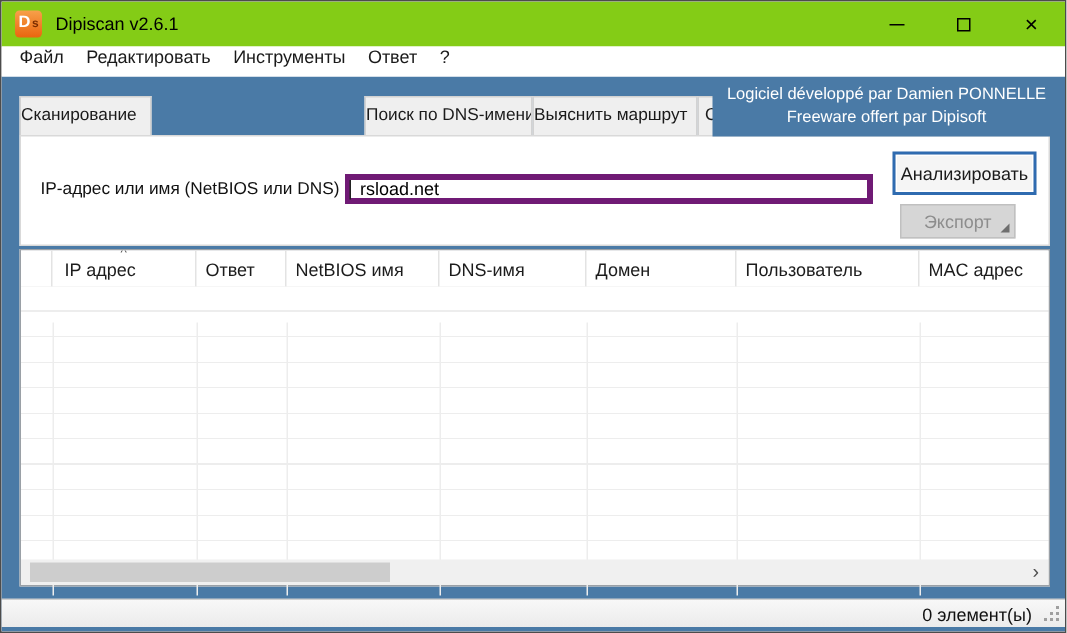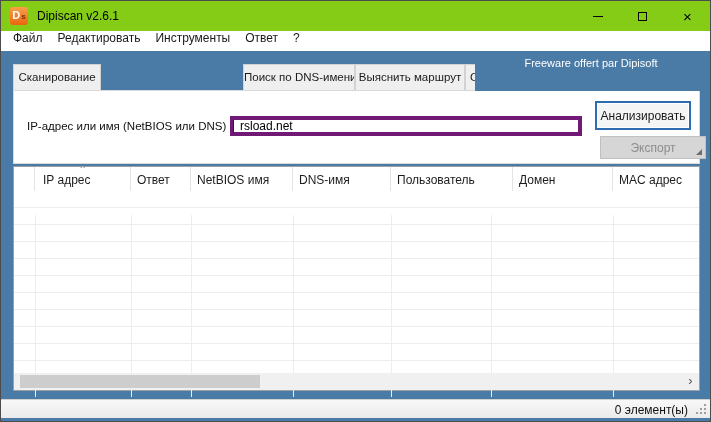--- a/index.html
+++ b/index.html
@@ -34,21 +34,21 @@
   .bluebg { position:absolute; left:0; top:50px; right:0; bottom:0; background:#4a7aa6; z-index:0; }
   .banner {
     position:absolute; top:52px; right:3px; width:232px; height:38px; z-index:4;
     background:#4a7aa6; color:#ffffff; font-size:11px; line-height:15px;
     text-align:center; padding-top:3px; white-space:nowrap;
   }
   
   .tab {
     position:absolute; top:63px; height:26px; z-index:1;
     background:#efefef; border:1px solid #d2d2d2; border-bottom:none;
-    font-size:11.5px; text-align:center; line-height:25px; overflow:hidden; white-space:nowrap;
+    font-size:11.5px; text-align:left; line-height:25px; overflow:hidden; white-space:nowrap;
   }
   .tab.active { top:59px; height:31px; background:#ffffff; z-index:3; line-height:30px; }
   .tab-0 { left:12px;  width:88px;  }
   .tab-1 { left:100px; width:142px; }
   .tab-2 { left:242px; width:112px; }
   .tab-3 { left:354px; width:110px; }
   .tab-4 { left:464px; width:85px; text-align:left; padding-left:4px; }
   
   .panel {
     position:absolute; left:12px; top:89px; width:687px; height:74px;
@@ -60,21 +60,21 @@
     border:4px solid #701a75; font-family:"Liberation Sans",sans-serif; font-size:12px;
     padding:1px 3px 1px 6px; outline:none; color:#000;
   }
   .caret { position:absolute; left:219px; top:29px; width:1px; height:13px; background:#222; }
   .btn-analyze {
     position:absolute; left:581px; top:10px; width:96px; height:29px;
     background:#f5f5f5; border:2px solid #2f6bb0; box-shadow:inset 0 0 0 1px #ffffff;
     font-family:"Liberation Sans",sans-serif; font-size:12px; color:#1a1a1a;
   }
   .btn-export {
-    position:absolute; left:586px; top:45px; width:106px; height:23px;
+    position:absolute; left:586px; top:45px; width:77px; height:23px;
     background:#d6d6d6; border:1px solid #c0c0c0; color:#8d8d8d;
     font-family:"Liberation Sans",sans-serif; font-size:12px;
   }
   .corner {
     position:absolute; right:3px; bottom:3px; width:0; height:0;
     border-left:6px solid transparent; border-bottom:6px solid #6e6e6e;
   }
   
   .table {
     position:absolute; left:12px; top:165px; width:687px; height:225px;
@@ -148,20 +148,21 @@
   </div>
 
   <div class="bluebg"></div>
 
   <div class="tab tab-0">Сканирование</div>
   <div class="tab tab-2">Поиск по DNS-имени</div>
   <div class="tab tab-3">Выяснить маршрут</div>
   <div class="tab tab-4">Ото</div>
 
   <div class="banner">
+    <div>Logiciel développé par Damien PONNELLE</div>
     <div>Freeware offert par Dipisoft</div>
   </div>
 
   <div class="panel">
     <label class="form-label">IP-адрес или имя (NetBIOS или DNS)</label>
     <input class="ip-input" type="text" value="rsload.net" style="">
     <div class="caret"></div>
     <button class="btn-analyze">Анализировать</button>
     <button class="btn-export" disabled="">
       <span>Экспорт</span>
@@ -169,22 +170,22 @@
     </button>
   </div>
 
   <div class="table">
     <div class="thead">
       <div class="th th0"></div>
       <div class="th th1"><span class="sort">^</span><span>IP адрес</span></div>
       <div class="th th2">Ответ</div>
       <div class="th th3">NetBIOS имя</div>
       <div class="th th4">DNS-имя</div>
+      <div class="th th5">Домен</div>
       <div class="th th6">Пользователь</div>
-      <div class="th th5">Домен</div>
       <div class="th th7">MAC адрес</div>
     </div>
     <div class="tbody">
       <div class="vline v0"></div>
       <div class="vline v1"></div>
       <div class="vline v2"></div>
       <div class="vline v3"></div>
       <div class="vline v4"></div>
       <div class="vline v5"></div>
       <div class="vline v6"></div>

